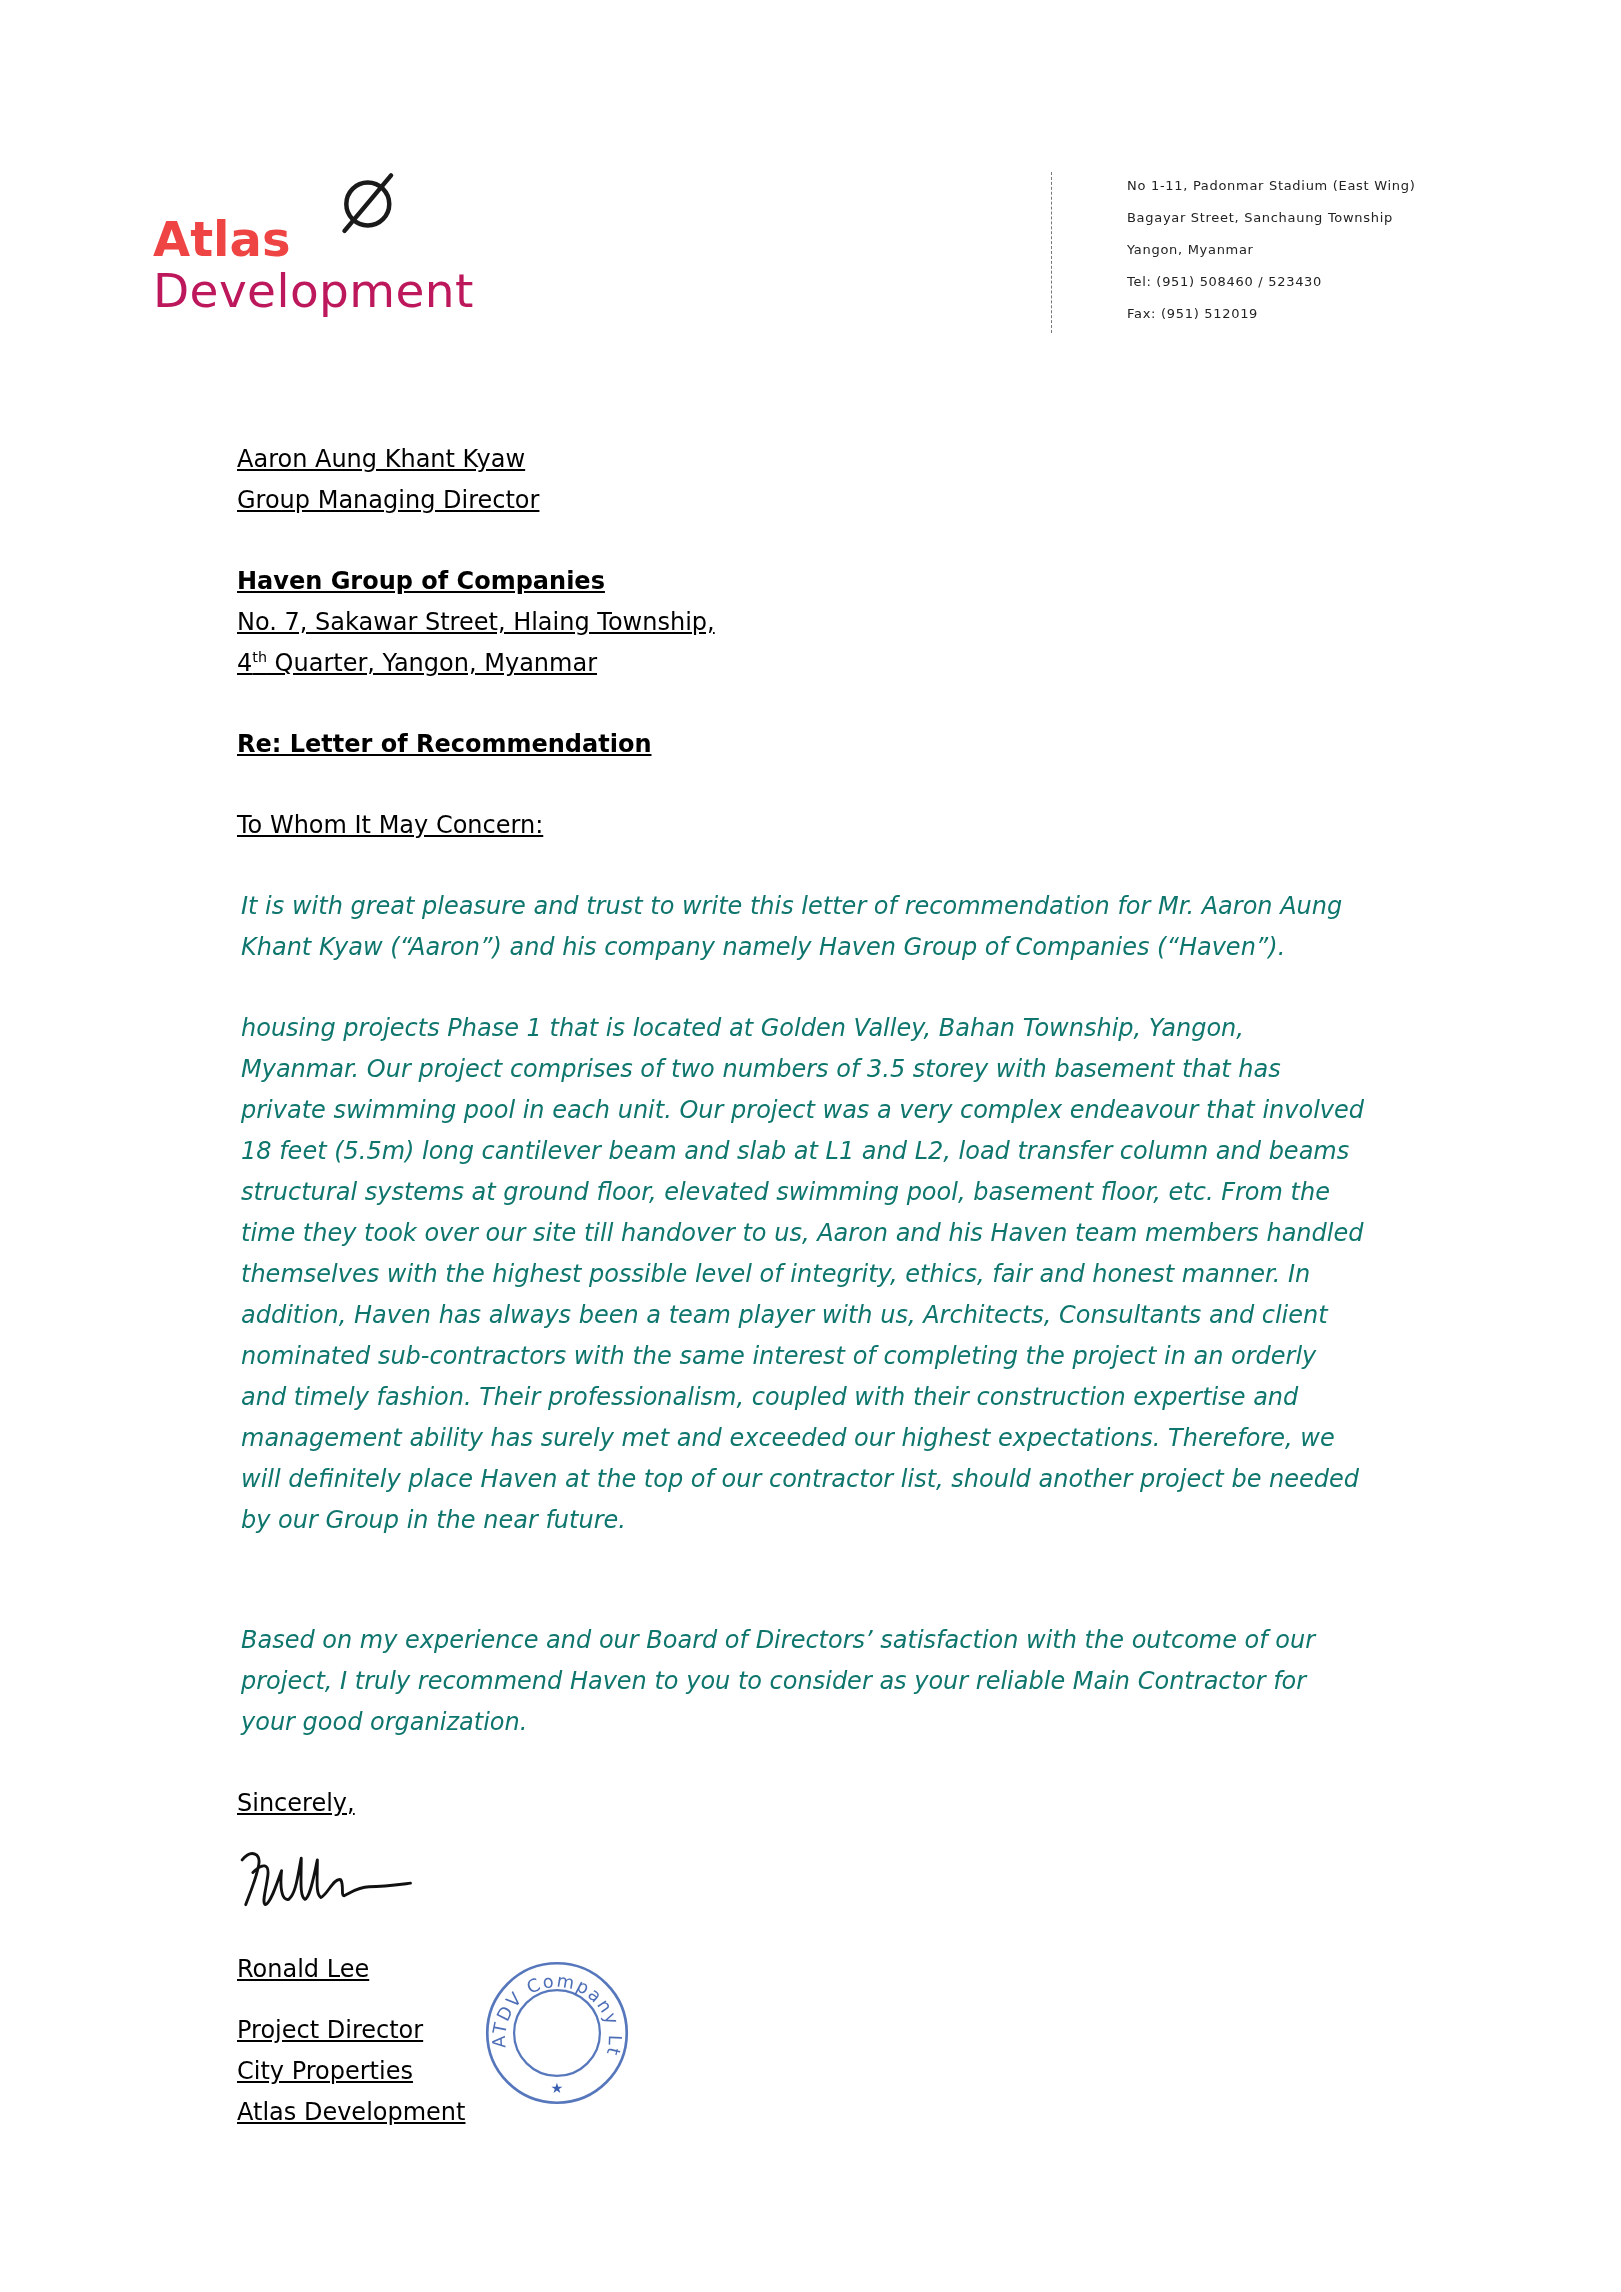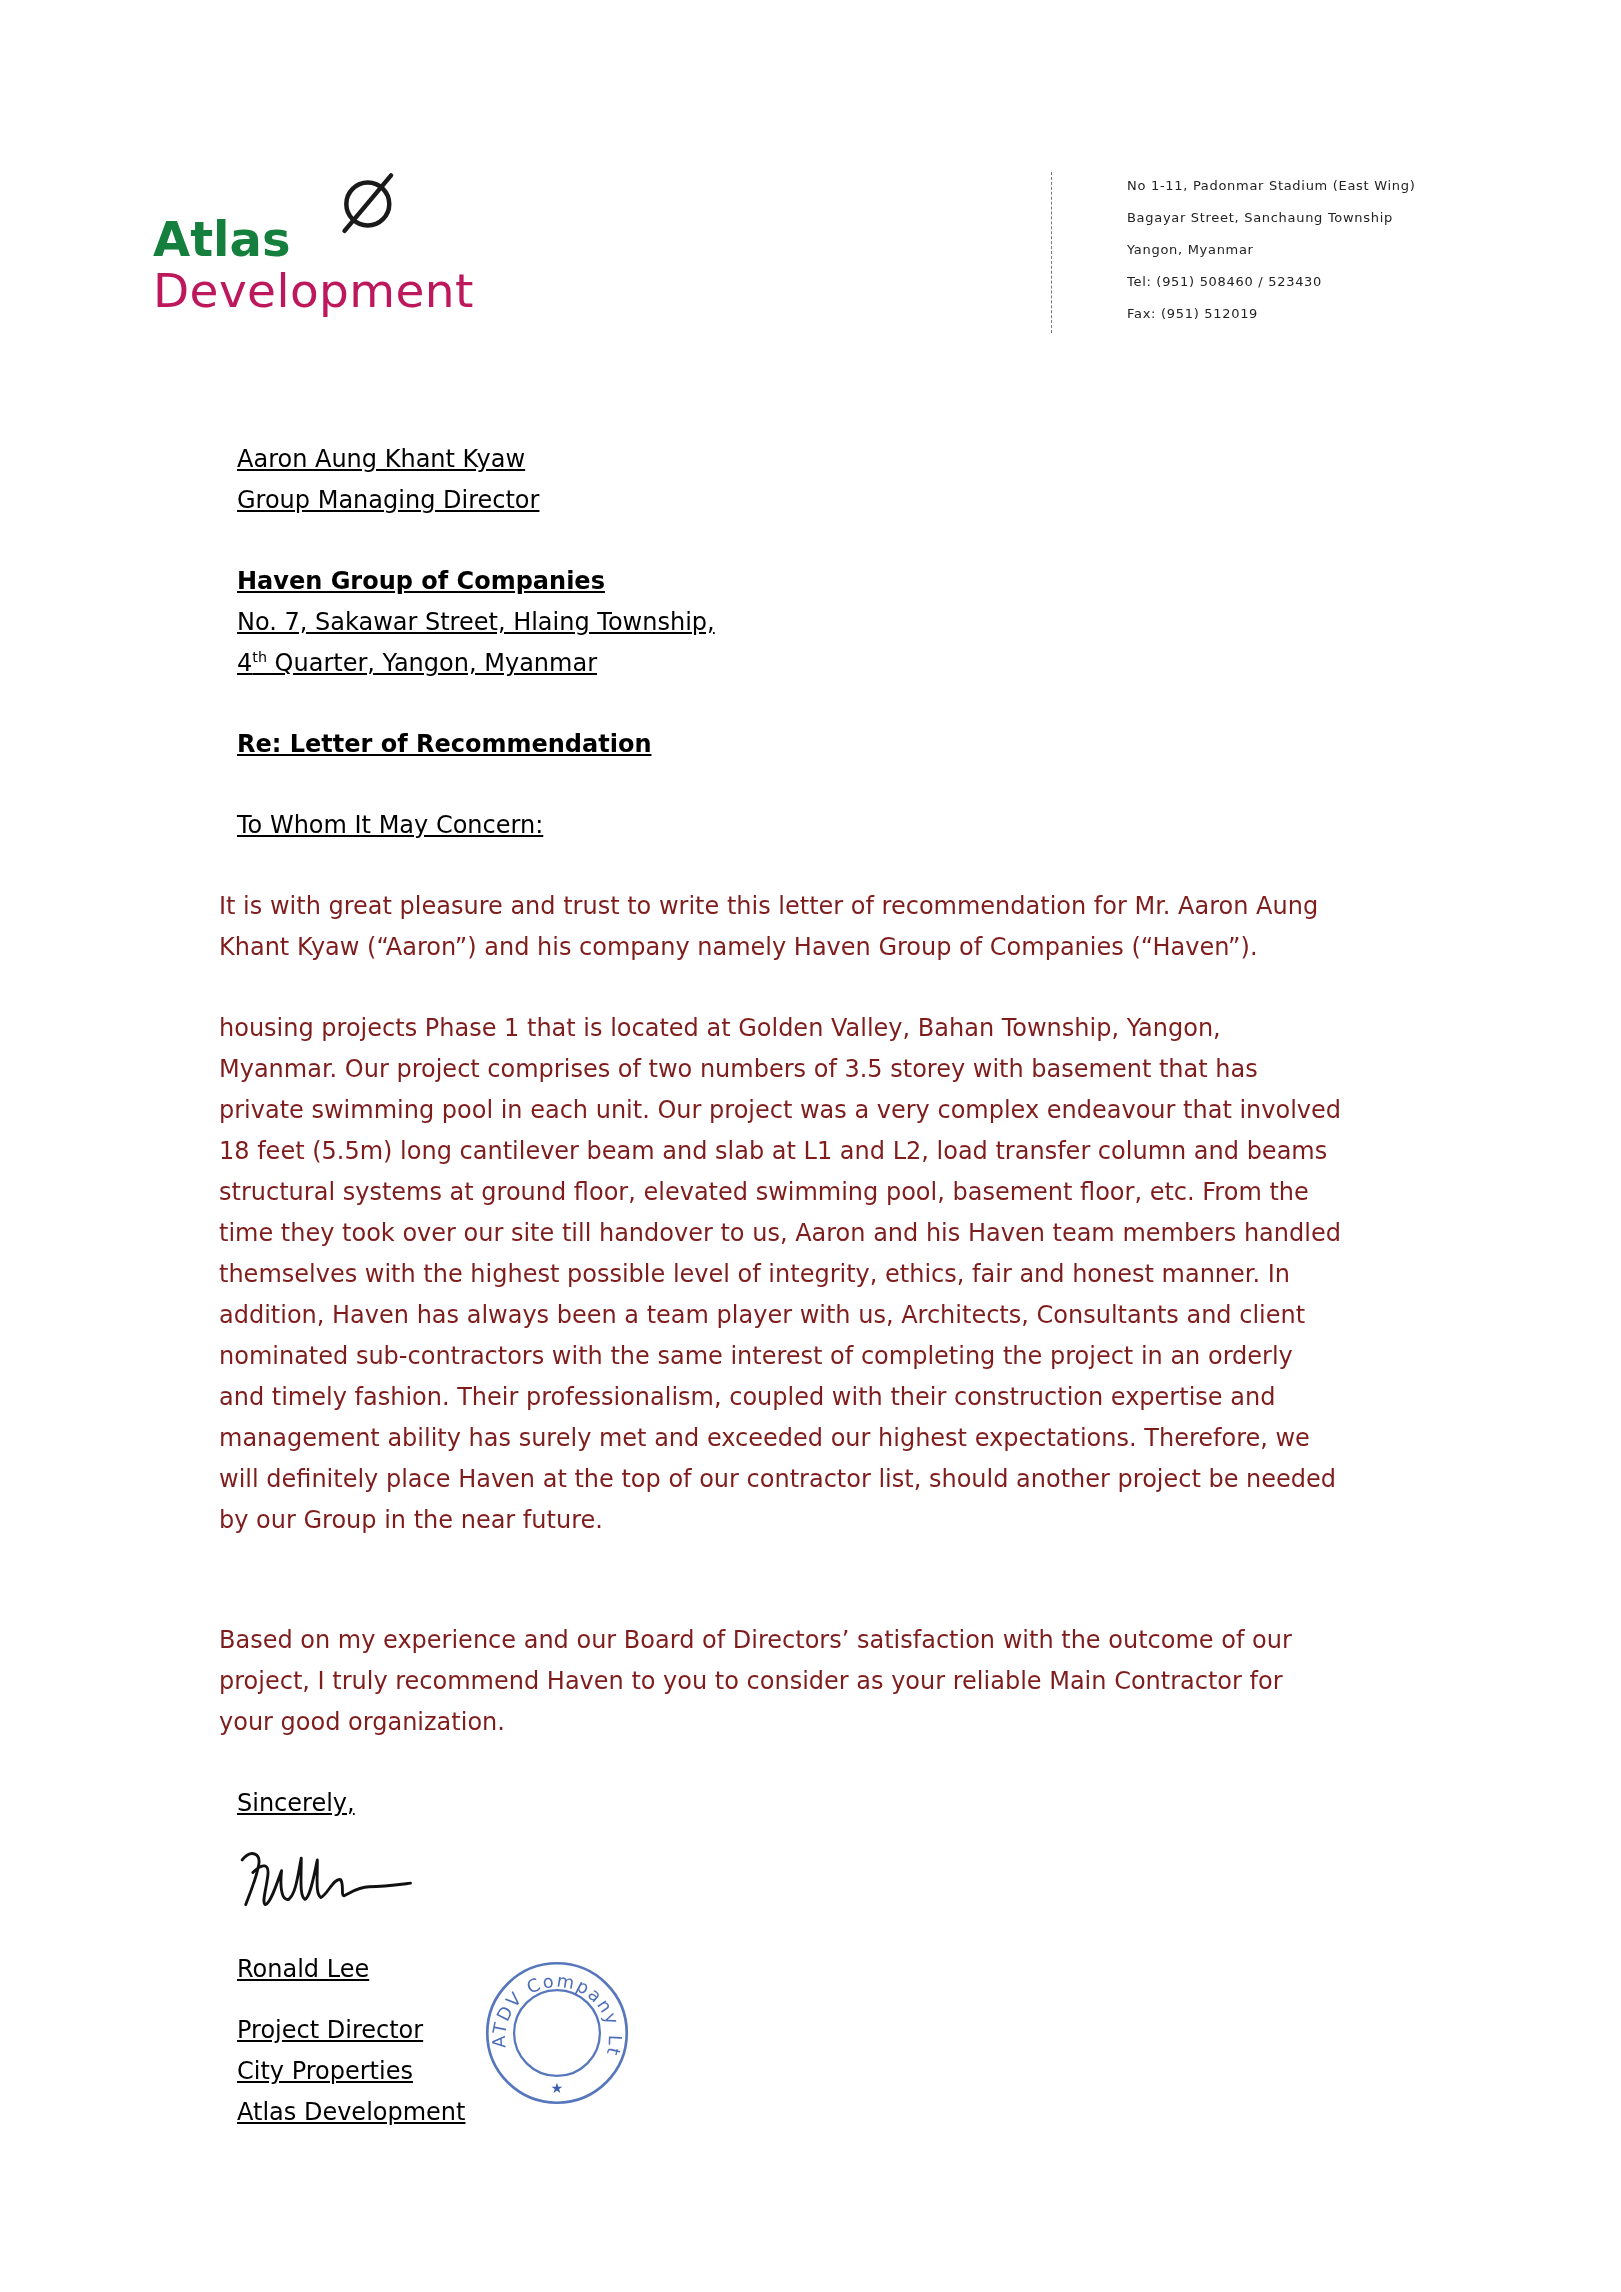--- a/index.html
+++ b/index.html
@@ -3,40 +3,40 @@
 <meta charset="utf-8">
 <style>
   html, body { margin: 0; padding: 0; background: #ffffff; }
   body {
     width: 1621px; height: 2293px; position: relative; overflow: hidden;
     font-family: "DejaVu Sans", sans-serif; color: #1c1c1c;
   }
   .logo { position: absolute; left: 153px; top: 161px; }
   .logo-atlas {
     position: absolute; left: 0; top: 50px; font-size: 48px; font-weight: bold;
-    letter-spacing: 0px; color: #15803d; white-space: nowrap;
+    letter-spacing: 0px; color: #ef4444; white-space: nowrap;
   }
   .logo-dev {
     position: absolute; left: 0; top: 102px; font-size: 47px; font-weight: normal;
     color: #be185d; white-space: nowrap; letter-spacing: 0.4px;
   }
   .logo-mark { position: absolute; left: 179px; top: 9px; width: 68px; height: 68px; }
   .addr-rule {
     position: absolute; left: 1051px; top: 172px; width: 0; height: 161px;
     border-left: 1.8px dashed #777;
   }
   .addr { position: absolute; left: 1091px; top: 170px; font-size: 13px; line-height: 32px; color: #222; letter-spacing: 0.7px; margin-left: 36px; }
   .addr div { white-space: nowrap; }
 
   .block { position: absolute; left: 237px; font-size: 24px; line-height: 41px; color: #000000; text-decoration: underline; }
   .block div { white-space: nowrap; }
   .bold { font-weight: bold; }
   sup { font-size: 14.3px; vertical-align: 9px; line-height: 0; }
 
-  .para { position: absolute; left: 219px; width: 1236px; font-size: 24px; line-height: 41px; color: #7f1d1d; }
+  .para { position: absolute; left: 241px; width: 1236px; font-size: 24px; line-height: 41px; color: #0f766e; font-style: italic; }
   .para div { white-space: nowrap; }
 
   .sig { position: absolute; left: 235px; top: 1840px; width: 188px; height: 81px; }
   .stamp { position: absolute; left: 481px; top: 1957px; width: 152px; height: 152px; }
 </style>
 </head>
 <body>
 
 <div class="logo">
   <svg class="logo-mark" viewBox="0 0 76 76">

